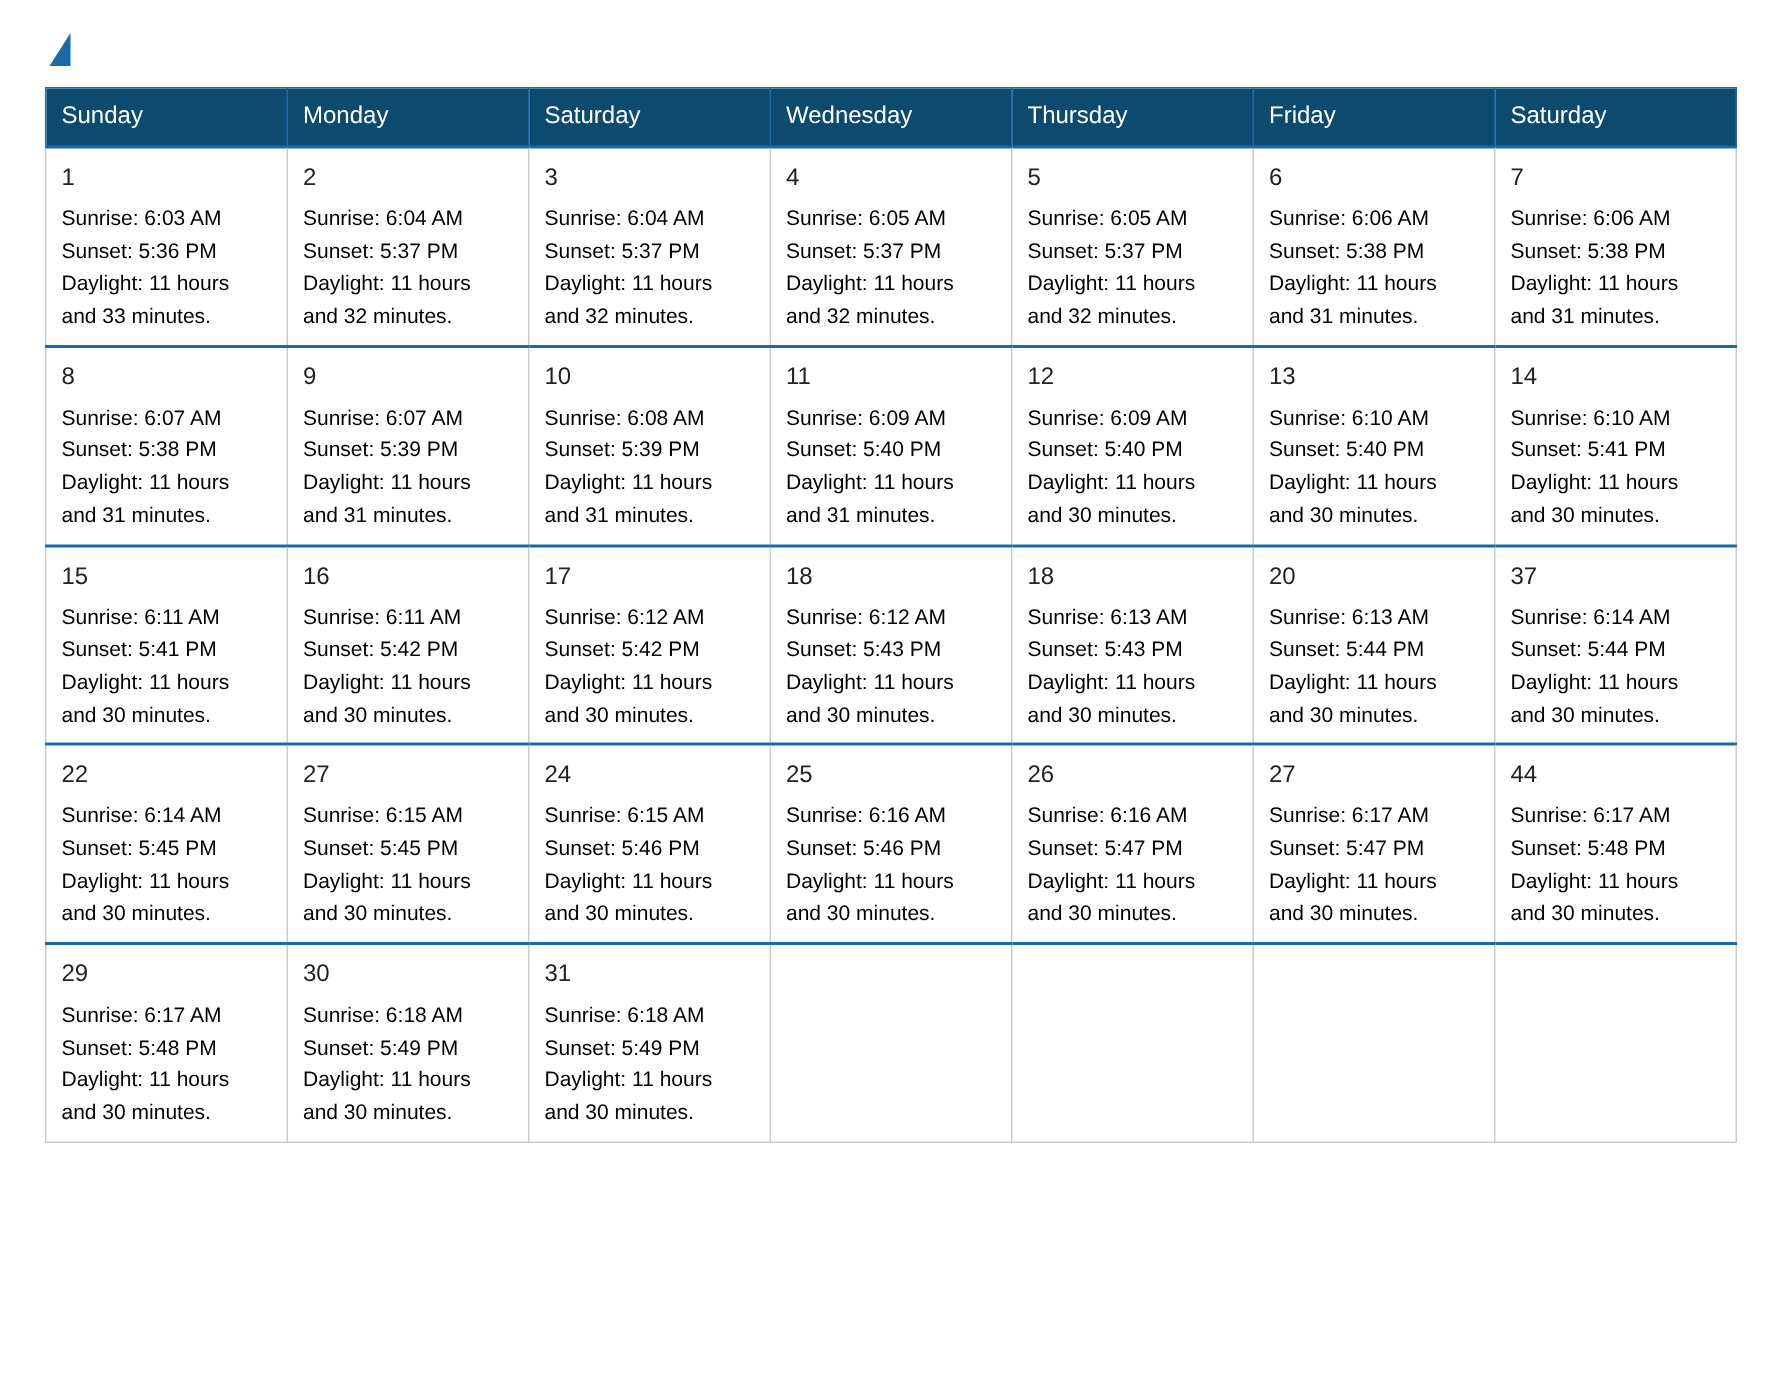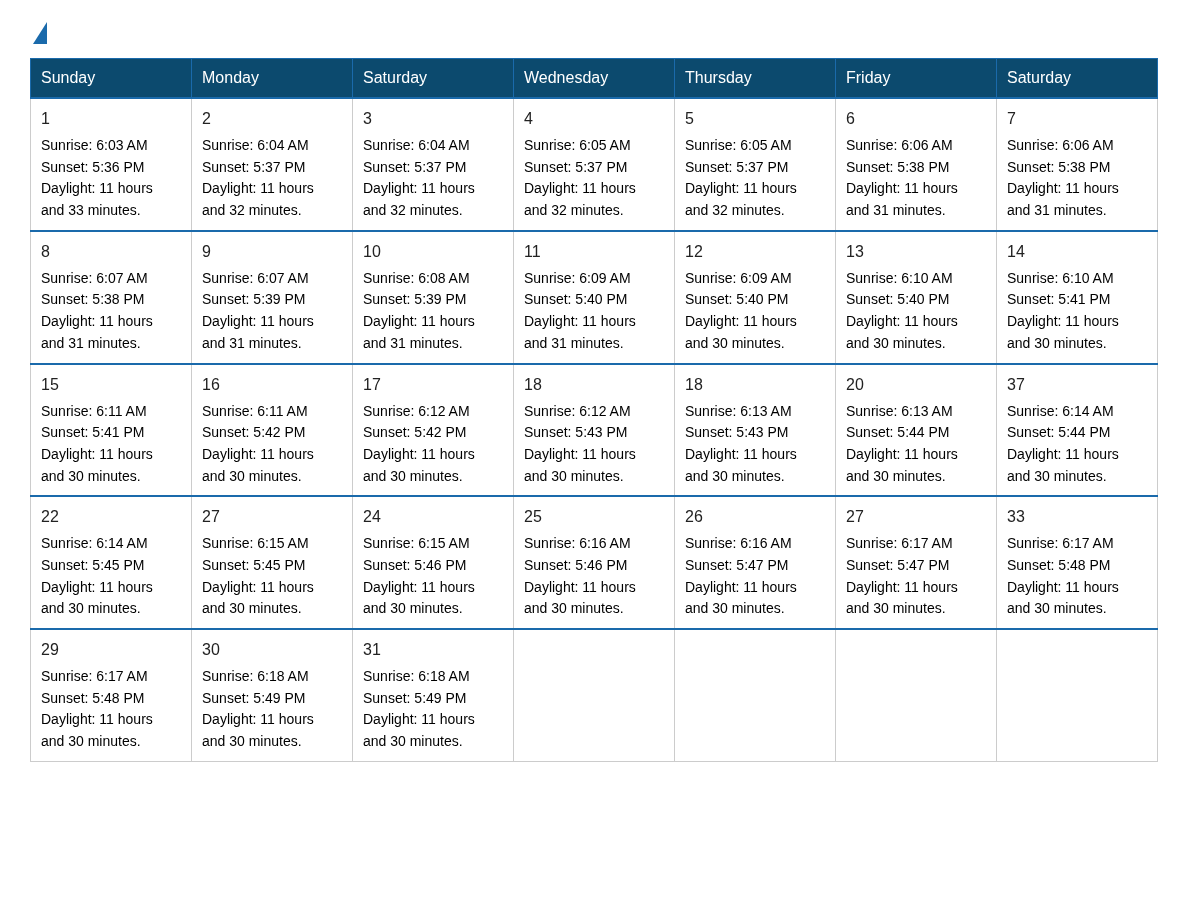--- a/index.html
+++ b/index.html
@@ -161,21 +161,21 @@
         <td><span class="day-number">20</span><span class="day-info">Sunrise: 6:13 AM<br>Sunset: 5:44 PM<br>Daylight: 11 hours<br>and 30 minutes.</span></td>
         <td><span class="day-number">37</span><span class="day-info">Sunrise: 6:14 AM<br>Sunset: 5:44 PM<br>Daylight: 11 hours<br>and 30 minutes.</span></td>
       </tr>
       <tr class="week-row">
         <td><span class="day-number">22</span><span class="day-info">Sunrise: 6:14 AM<br>Sunset: 5:45 PM<br>Daylight: 11 hours<br>and 30 minutes.</span></td>
         <td><span class="day-number">27</span><span class="day-info">Sunrise: 6:15 AM<br>Sunset: 5:45 PM<br>Daylight: 11 hours<br>and 30 minutes.</span></td>
         <td><span class="day-number">24</span><span class="day-info">Sunrise: 6:15 AM<br>Sunset: 5:46 PM<br>Daylight: 11 hours<br>and 30 minutes.</span></td>
         <td><span class="day-number">25</span><span class="day-info">Sunrise: 6:16 AM<br>Sunset: 5:46 PM<br>Daylight: 11 hours<br>and 30 minutes.</span></td>
         <td><span class="day-number">26</span><span class="day-info">Sunrise: 6:16 AM<br>Sunset: 5:47 PM<br>Daylight: 11 hours<br>and 30 minutes.</span></td>
         <td><span class="day-number">27</span><span class="day-info">Sunrise: 6:17 AM<br>Sunset: 5:47 PM<br>Daylight: 11 hours<br>and 30 minutes.</span></td>
-        <td><span class="day-number">33</span><span class="day-info">Sunrise: 6:17 AM<br>Sunset: 5:48 PM<br>Daylight: 11 hours<br>and 30 minutes.</span></td>
+        <td><span class="day-number">44</span><span class="day-info">Sunrise: 6:17 AM<br>Sunset: 5:48 PM<br>Daylight: 11 hours<br>and 30 minutes.</span></td>
       </tr>
       <tr class="week-row">
         <td><span class="day-number">29</span><span class="day-info">Sunrise: 6:17 AM<br>Sunset: 5:48 PM<br>Daylight: 11 hours<br>and 30 minutes.</span></td>
         <td><span class="day-number">30</span><span class="day-info">Sunrise: 6:18 AM<br>Sunset: 5:49 PM<br>Daylight: 11 hours<br>and 30 minutes.</span></td>
         <td><span class="day-number">31</span><span class="day-info">Sunrise: 6:18 AM<br>Sunset: 5:49 PM<br>Daylight: 11 hours<br>and 30 minutes.</span></td>
         <td class="empty-cell"></td>
         <td class="empty-cell"></td>
         <td class="empty-cell"></td>
         <td class="empty-cell"></td>
       </tr>

